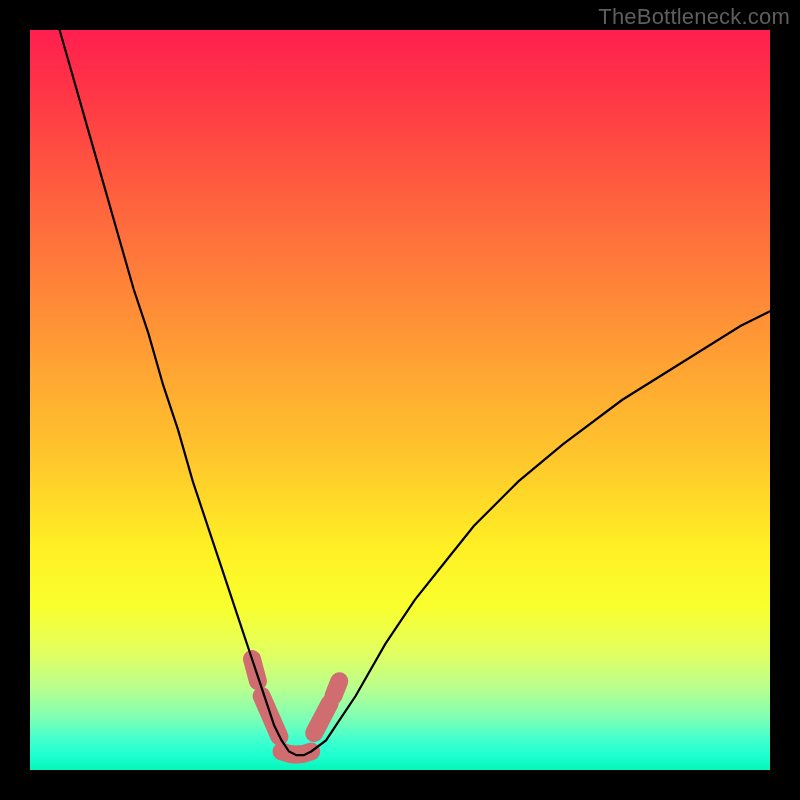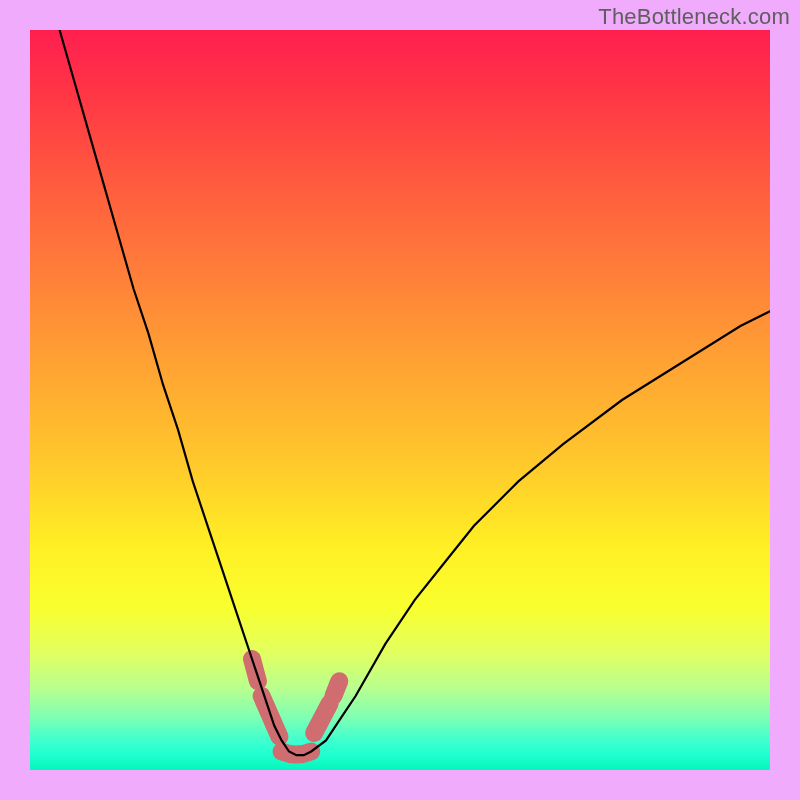--- a/index.html
+++ b/index.html
@@ -7,21 +7,21 @@
     padding: 0;
     width: 800px;
     height: 800px;
     overflow: hidden;
     font-family: Arial, Helvetica, sans-serif;
   }
   .frame {
     position: relative;
     width: 800px;
     height: 800px;
-    background: #f0abfc;
+    background: #000000;
   }
   .watermark {
     position: absolute;
     top: 4px;
     right: 10px;
     color: #5e5e5e;
     font-size: 22px;
     font-weight: 500;
     z-index: 10;
     letter-spacing: 0.2px;

